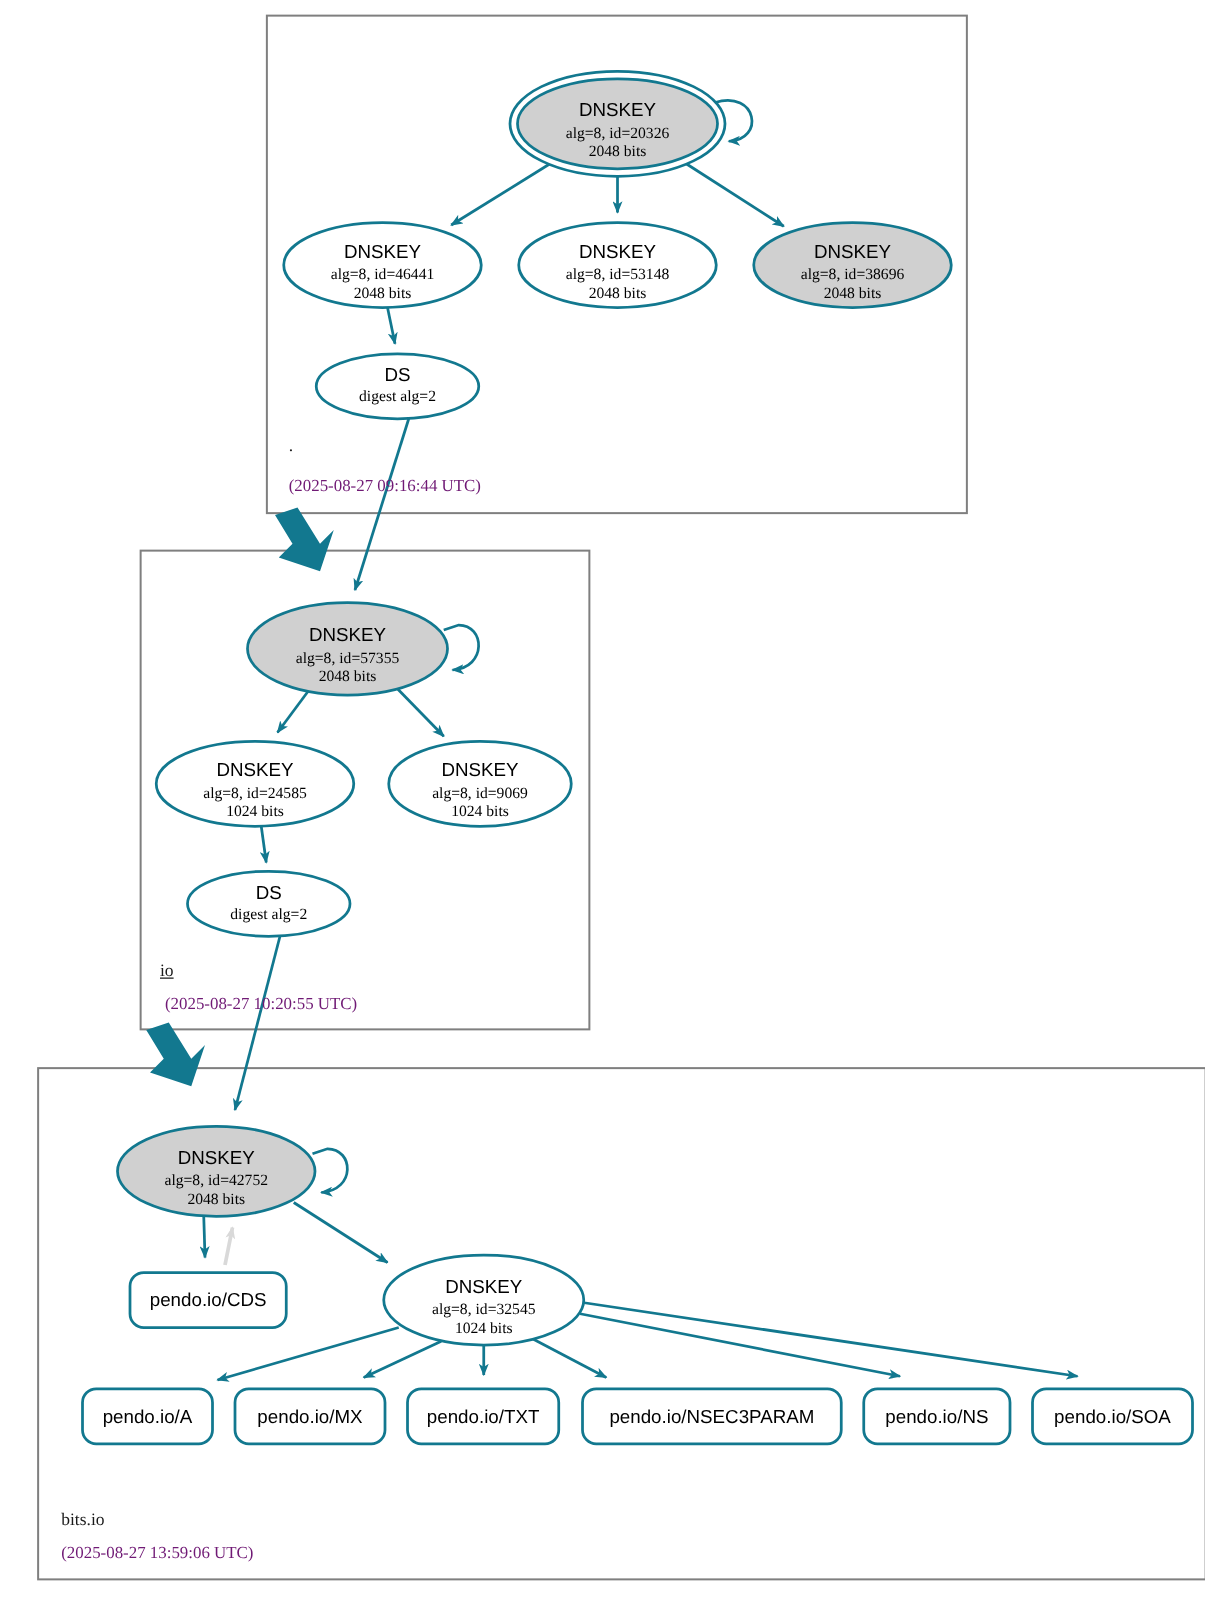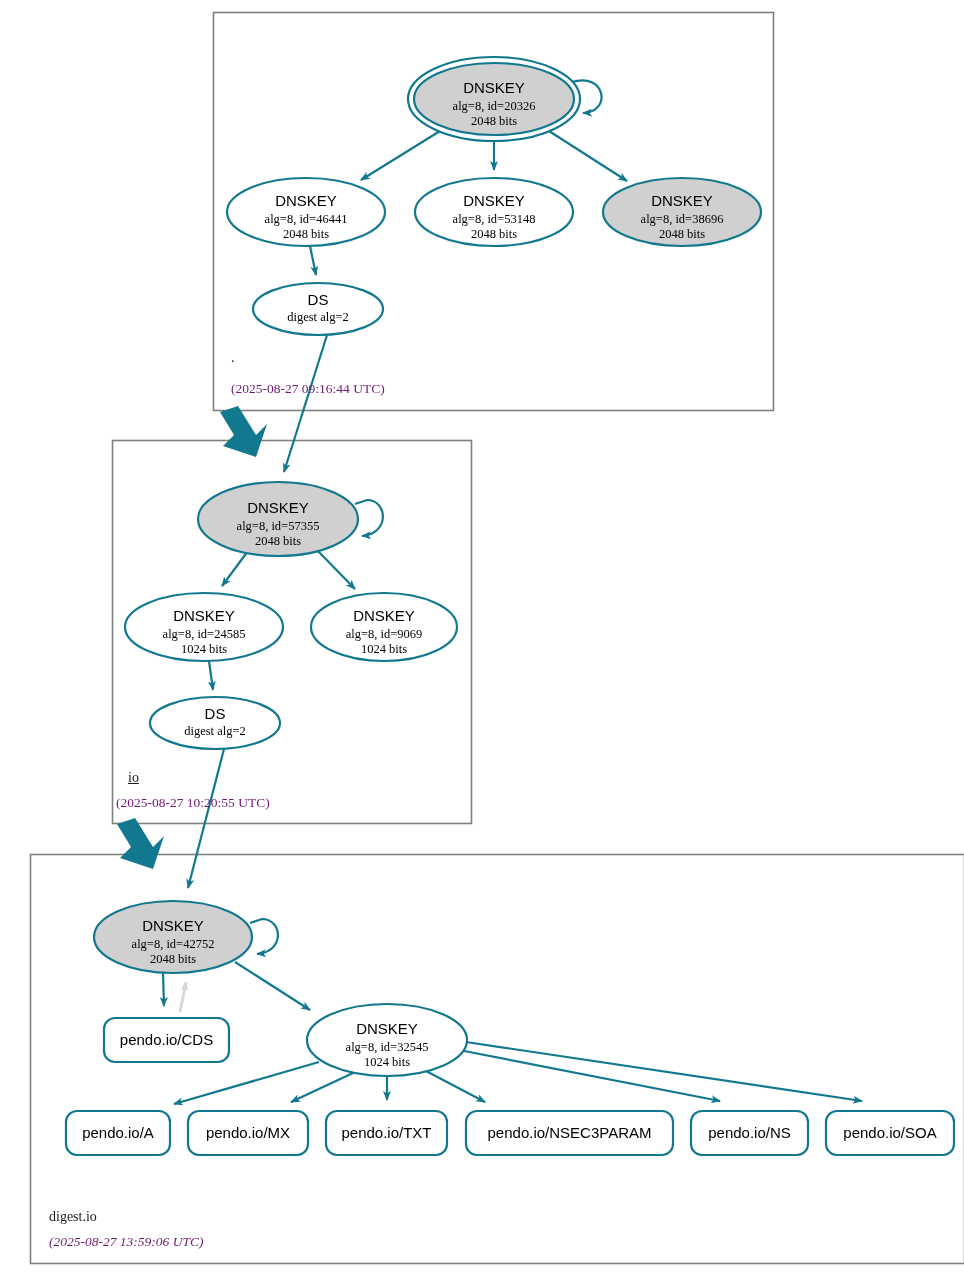--- a/index.html
+++ b/index.html
@@ -196,18 +196,18 @@
         <rect x="810" y="1111" width="128" height="44" rx="11" ry="11" fill="#ffffff" stroke="#12788f" stroke-width="2.2"></rect>
         <text class="t-rr" x="874" y="1138" text-anchor="middle">pendo.io/SOA</text>
       </g>
     </g>
   </svg>
 
   <div class="zone-label" style="left:215px;top:350px;">.</div>
   <div class="zone-time" style="left:215px;top:381px;">(2025-08-27 09:16:44 UTC)</div>
 
   <div class="zone-label" style="left:112px;top:770px;text-decoration:underline;">io</div>
-  <div class="zone-time" style="left:100px;top:795px;">(2025-08-27 10:20:55 UTC)</div>
-
-  <div class="zone-label" style="left:33px;top:1209px;">digest.io</div>
-  <div class="zone-time" style="left:33px;top:1234px;font-style:italic;">(2025-08-27 13:59:06 UTC)</div>
+  <div class="zone-time" style="left:116px;top:795px;">(2025-08-27 10:20:55 UTC)</div>
+
+  <div class="zone-label" style="left:33px;top:1209px;">bits.io</div>
+  <div class="zone-time" style="left:33px;top:1234px;">(2025-08-27 13:59:06 UTC)</div>
 
 </div>
 
 </body></html>

